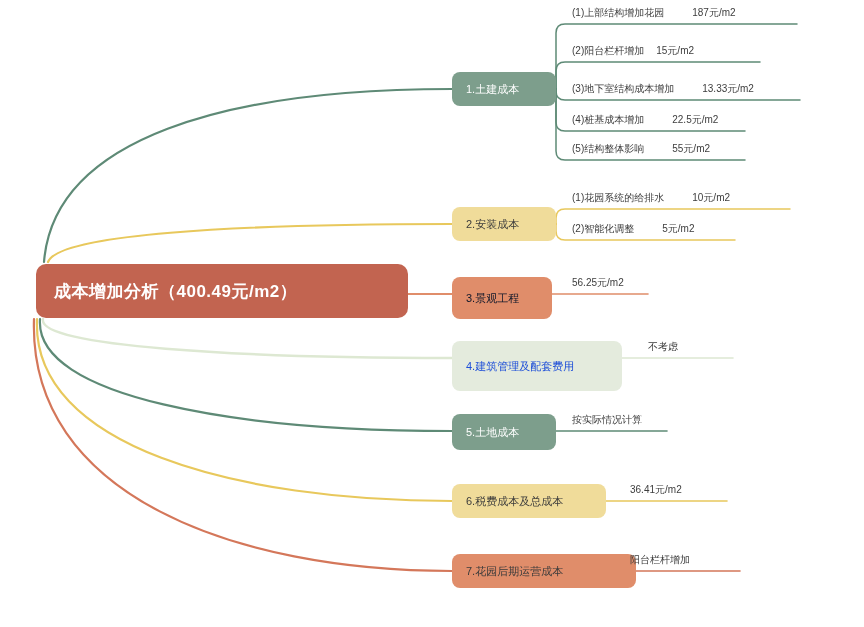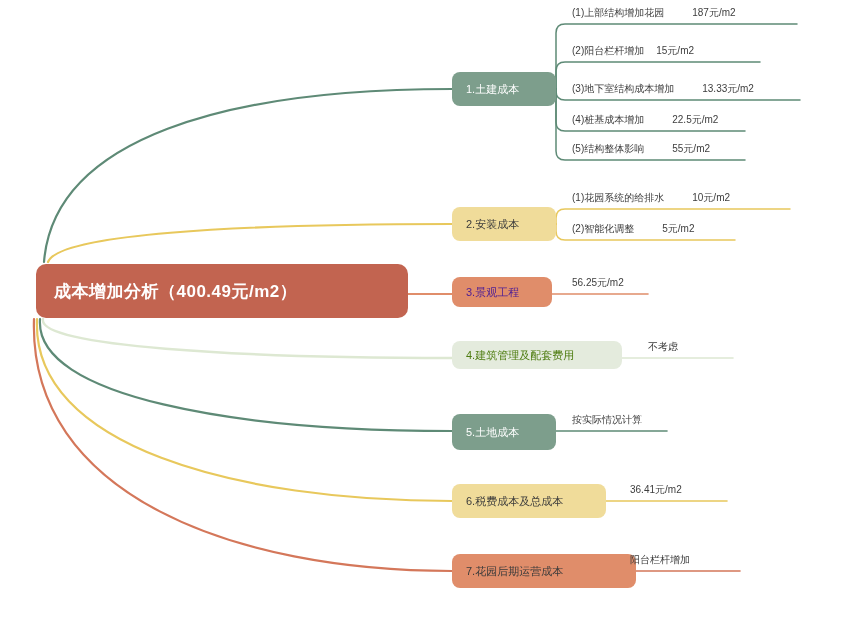--- a/index.html
+++ b/index.html
@@ -103,25 +103,25 @@
       <div class="leaf" style="left: 572px; top: 8px;"><span class="leaf-num">(1)上部结构增加花园</span><span class="leaf-val" style="margin-left: 28px;">187元/m2</span></div>
       <div class="leaf" style="left: 572px; top: 46px;"><span class="leaf-num">(2)阳台栏杆增加</span><span class="leaf-val" style="margin-left: 12px;">15元/m2</span></div>
       <div class="leaf" style="left: 572px; top: 84px;"><span class="leaf-num">(3)地下室结构成本增加</span><span class="leaf-val" style="margin-left: 28px;">13.33元/m2</span></div>
       <div class="leaf" style="left: 572px; top: 115px;"><span class="leaf-num">(4)桩基成本增加</span><span class="leaf-val" style="margin-left: 28px;">22.5元/m2</span></div>
       <div class="leaf" style="left: 572px; top: 144px;"><span class="leaf-num">(5)结构整体影响</span><span class="leaf-val" style="margin-left: 28px;">55元/m2</span></div>
       <div class="node branch-node dark-text" style="left: 452px; top: 207px; width: 104px; height: 34px; background: rgb(240, 220, 154); color: rgb(59, 59, 59);">
         <span>2.安装成本</span>
       </div>
       <div class="leaf" style="left: 572px; top: 193px;"><span class="leaf-num">(1)花园系统的给排水</span><span class="leaf-val" style="margin-left: 28px;">10元/m2</span></div>
       <div class="leaf" style="left: 572px; top: 224px;"><span class="leaf-num">(2)智能化调整</span><span class="leaf-val" style="margin-left: 28px;">5元/m2</span></div>
-      <div class="node branch-node dark-text" style="left: 452px; top: 277px; width: 100px; height: 30px; background: rgb(224, 141, 106); color: #4c1d95;">
+      <div class="node branch-node dark-text" style="left: 452px; top: 277px; width: 100px; height: 42px; background: rgb(224, 141, 106); color: #0f172a;">
         <span>3.景观工程</span>
       </div>
       <div class="leaf" style="left: 572px; top: 278px;"><span class="leaf-num">56.25元/m2</span></div>
-      <div class="node branch-node dark-text" style="left: 452px; top: 341px; width: 170px; height: 28px; background: rgb(228, 235, 221); color: #4d7c0f;">
+      <div class="node branch-node dark-text" style="left: 452px; top: 341px; width: 170px; height: 50px; background: rgb(228, 235, 221); color: #1d4ed8;">
         <span>4.建筑管理及配套费用</span>
       </div>
       <div class="leaf" style="left: 648px; top: 342px;"><span class="leaf-num">不考虑</span></div>
       <div class="node branch-node" style="left: 452px; top: 414px; width: 104px; height: 36px; background: rgb(125, 158, 140); color: rgb(255, 255, 255);">
         <span>5.土地成本</span>
       </div>
       <div class="leaf" style="left: 572px; top: 415px;"><span class="leaf-num">按实际情况计算</span></div>
       <div class="node branch-node dark-text" style="left: 452px; top: 484px; width: 154px; height: 34px; background: rgb(240, 220, 154); color: rgb(59, 59, 59);">
         <span>6.税费成本及总成本</span>
       </div>

